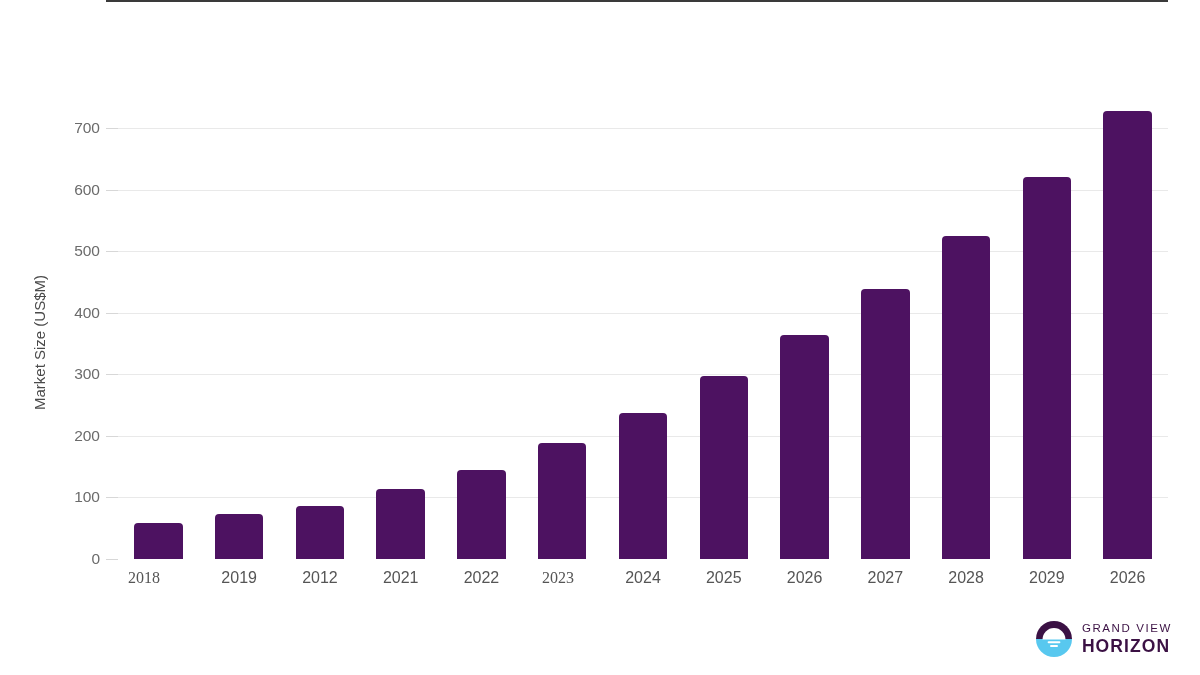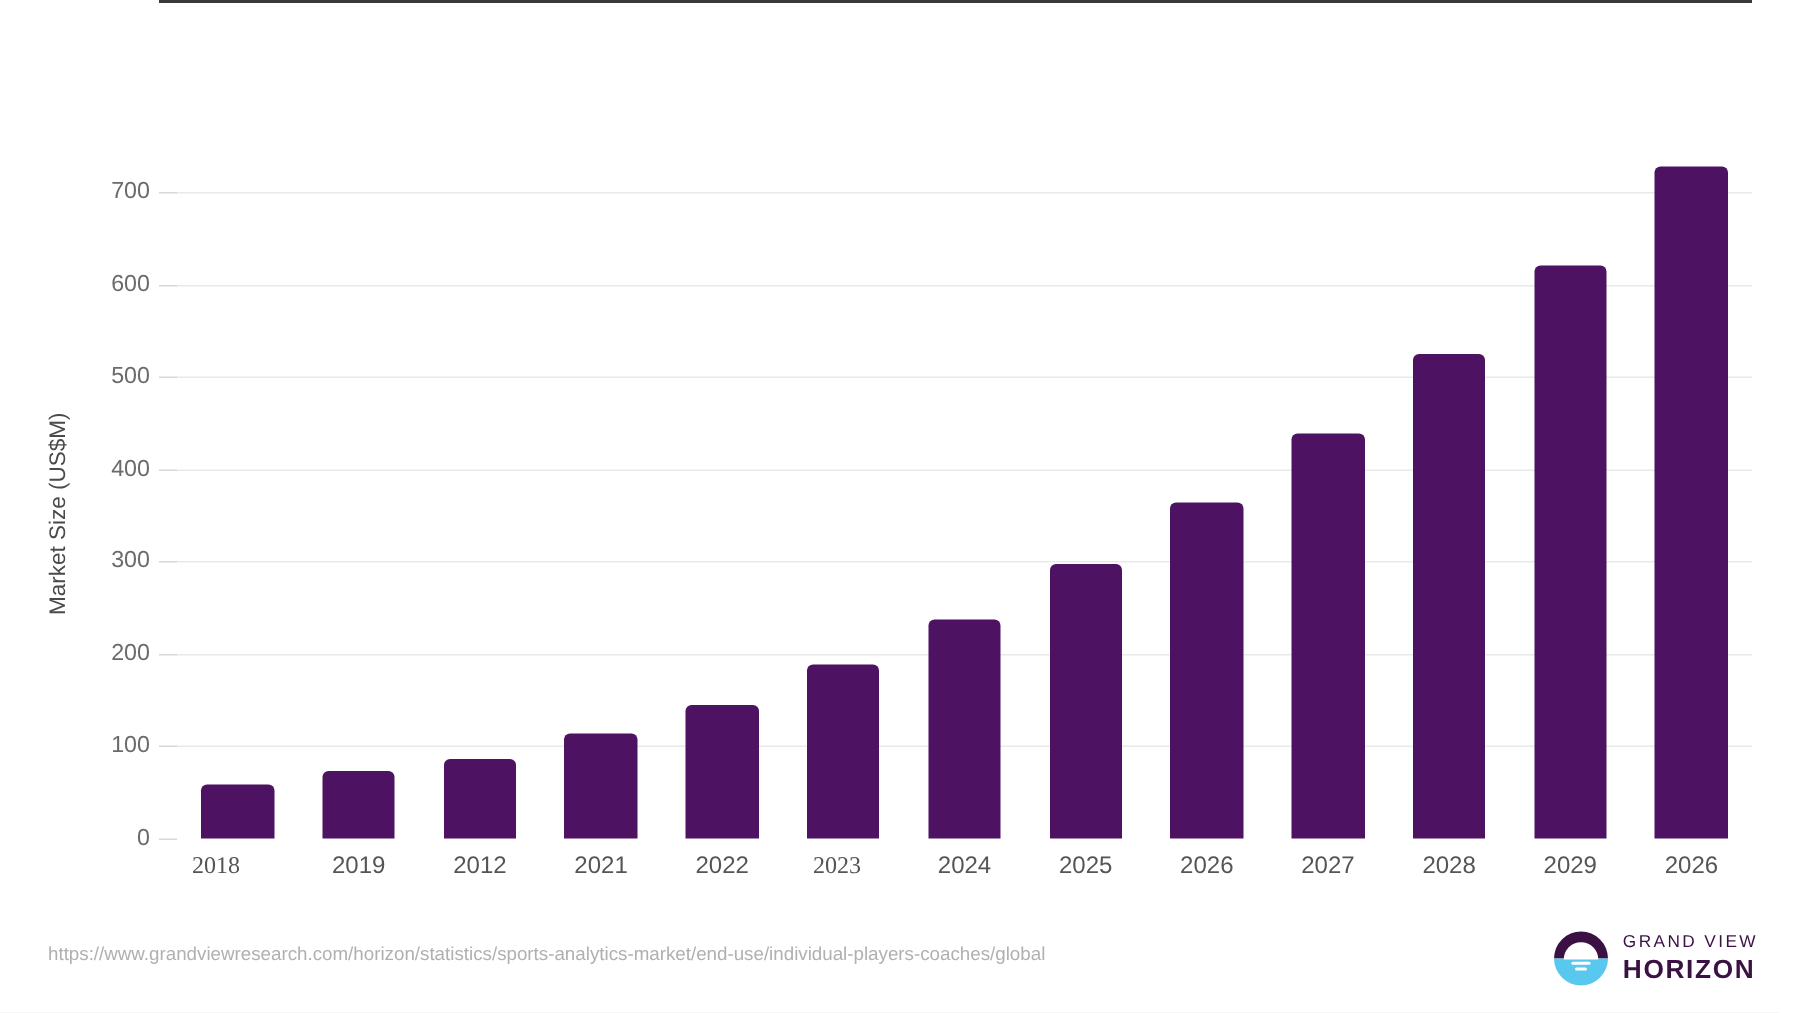--- a/index.html
+++ b/index.html
@@ -216,21 +216,20 @@
         <div class="xtick" style="left: 723.769px;">2025</div>
         <div class="xtick" style="left: 804.538px;">2026</div>
         <div class="xtick" style="left: 885.308px;">2027</div>
         <div class="xtick" style="left: 966.077px;">2028</div>
         <div class="xtick" style="left: 1046.85px;">2029</div>
         <div class="xtick" style="left: 1127.62px;">2026</div>
       </div>
 
   </div>
 
-  <div class="footer-url">https://www.grandviewresearch.com/horizon/statistics/sports-analytics-market/end-use/individual-players-coaches/global</div>
 
   <div class="logo">
     <svg class="logo-mark" viewBox="0 0 38 38">
       <defs>
         <clipPath id="circClip">
             <circle cx="19" cy="19" r="18"></circle>
           </clipPath>
       </defs>
       <g clip-path="url(#circClip)">
         <rect x="0" y="0" width="38" height="19" fill="#3b1144"></rect>

